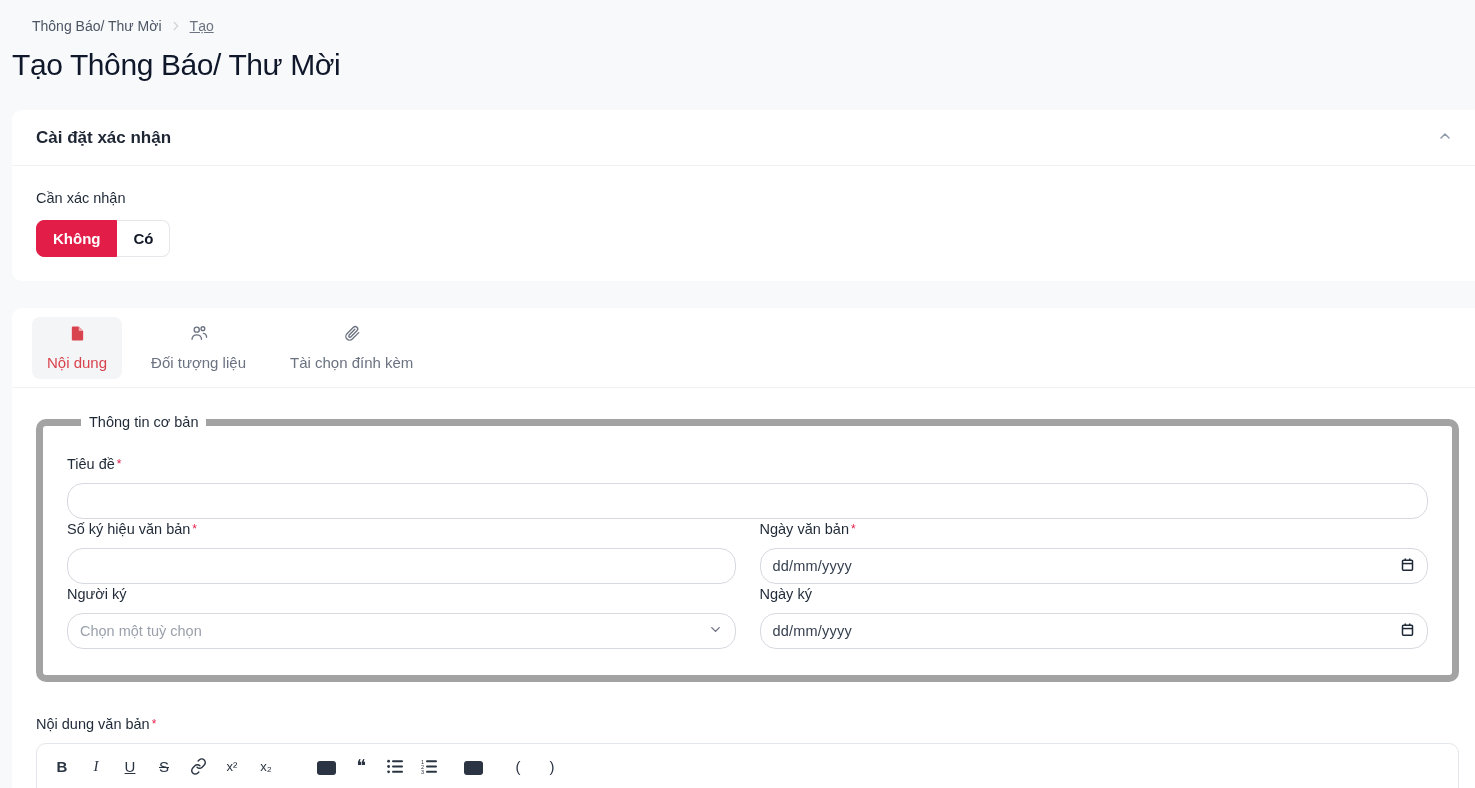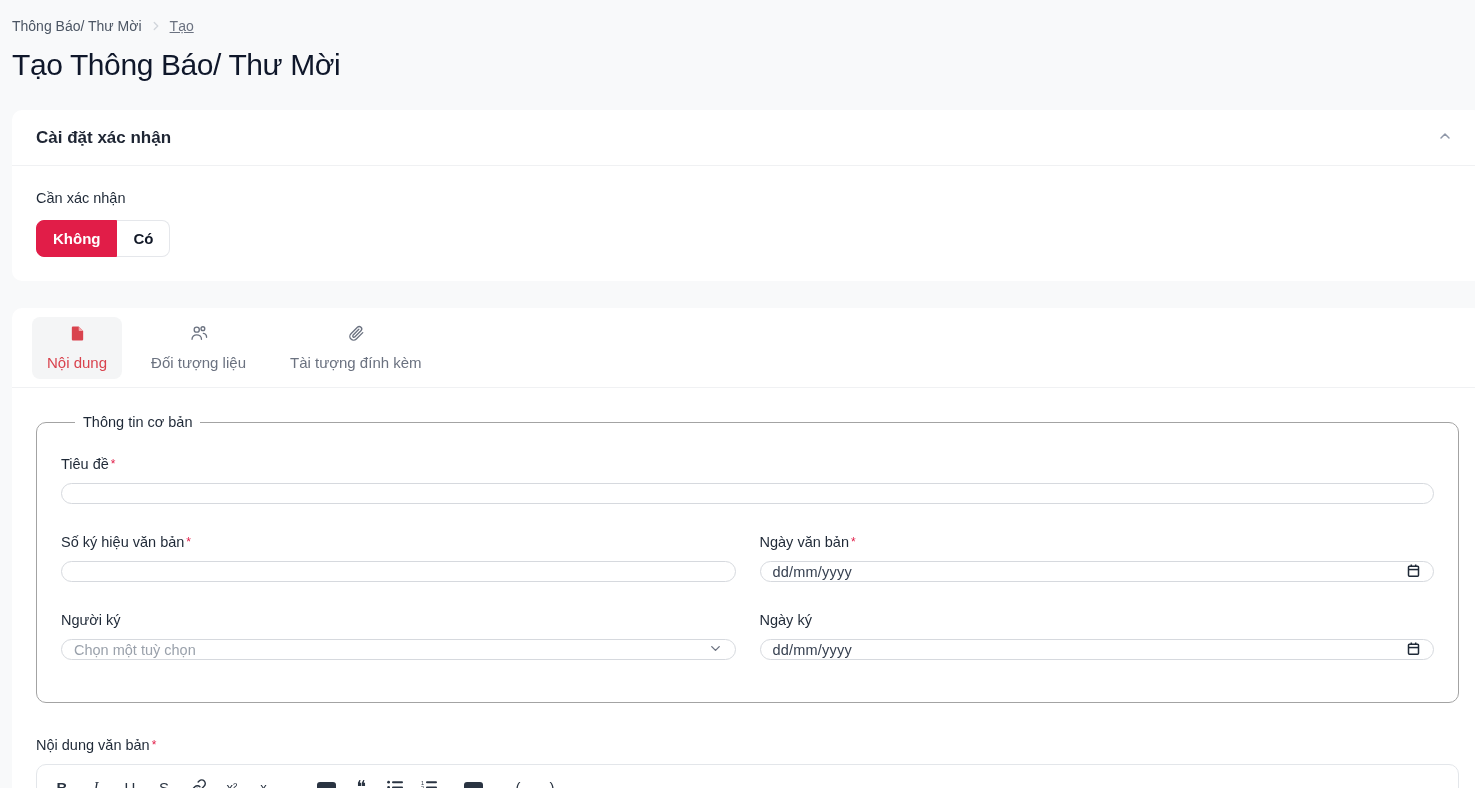--- a/index.html
+++ b/index.html
@@ -4,21 +4,21 @@
 <style>
   * { margin:0; padding:0; box-sizing:border-box; }
   html,body { width:1475px; height:788px; overflow:hidden; }
   body {
     background:#f8f9fa;
     font-family:"Liberation Sans","DejaVu Sans",sans-serif;
     color:#111827;
   }
   
   .breadcrumb { display:flex; align-items:center; gap:7px; padding:16px 12px 0 12px; font-size:14px; line-height:20px; }
-  .bc-root { color:#4b5563; cursor:pointer; }
+  .bc-root { color:#4b5563; cursor:pointer;margin-left:20px; }
   .bc-current { color:#6b7280;text-decoration:underline; }
   .bc-sep { display:flex; align-items:center; }
   .page-title { margin:12px 12px 0; font-size:30px; line-height:34px; font-weight:normal; letter-spacing:-0.4px; color:#0f172a; }
 
   
   .card { background:#fff; border-radius:10px; margin-left:12px; margin-right:-8px; }
   .card-confirm { margin-top:28px; }
   .card-header { display:flex; align-items:center; justify-content:space-between; height:56px; padding:0 30px 0 24px; border-bottom:1px solid #f0f1f3; cursor:pointer; }
   .card-header-title { font-size:17px; font-weight:bold; color:#1e2533; }
   .card-confirm-body { padding:22px 24px 24px; }
@@ -32,28 +32,28 @@
   .card-main { margin-top:27px; height:520px; }
 
   
   .tabs { display:flex; align-items:center; gap:14px; padding:8px 20px; border-bottom:1px solid #f0f1f3; }
   .tab { display:flex; align-items:center; gap:9px; padding:8px 15px; border-radius:8px; font-size:15px; color:#6b7280; cursor:pointer; white-space:nowrap;flex-direction:column; }
   .tab-active { background:#f4f5f6; color:#d9434e; }
   .tab svg { flex:0 0 auto; }
 
   
   .form-body { padding:24px 24px 0; }
-  fieldset.basic { border:1px solid #a3a3a3; border-radius:10px; padding:0 24px 42px; }
+  fieldset.basic { border:7px solid #a3a3a3; border-radius:10px; padding:0 24px 26px; }
   fieldset.basic legend { padding:0 8px; margin-left:14px; font-size:14.5px; color:#1f2937; line-height:20px; }
   .field { margin-top:22px; }
-  .grid2 { display:grid; grid-template-columns:1fr 1fr; column-gap:24px; margin-top:28px; }
+  .grid2 { display:grid; grid-template-columns:1fr 1fr; column-gap:24px; }
   .flabel { display:block; font-size:14.5px; color:#1f2937; line-height:20px; margin-bottom:9px; }
   .req { color:#e11d48; margin-left:2px; font-size:12px; vertical-align:top; }
   .input {
-    width:100%; height:21px; border:1px solid #d6d9de; border-radius:16px;
+    width:100%; height:36px; border:1px solid #d6d9de; border-radius:16px;
     padding:0 12px; font-size:14.5px; font-family:inherit; background:#fff; color:#111827;
   }
   .input-flex { display:flex; align-items:center; justify-content:space-between; }
   .date-text { color:#374151; font-size:14.5px; letter-spacing:0.2px; }
   .select-placeholder { color:#9aa1ab; font-size:14.5px; }
   .date-input { cursor:text; }
   .select-input { cursor:pointer; }
 
   .content-field { margin-top:32px; }
   .editor { margin-top:9px; border:1px solid #e3e6ea; border-radius:10px; padding:12px 16px; height:110px; background:#fff; }
@@ -123,21 +123,21 @@
           </svg>
       </span>
       <span>Đối tượng liệu</span>
     </div>
     <div class="tab">
       <span>
         <svg width="18" height="18" viewBox="0 0 24 24" fill="none" stroke="#6b7280" stroke-width="1.8" stroke-linecap="round" stroke-linejoin="round">
             <path d="M21 11.5l-8.6 8.6a5 5 0 0 1-7.1-7.1l8.6-8.6a3.3 3.3 0 0 1 4.7 4.7l-8.3 8.3a1.65 1.65 0 0 1-2.3-2.3L15.8 7"></path>
           </svg>
       </span>
-      <span>Tài tượng đính kèm</span>
+      <span>Tài chọn đính kèm</span>
     </div>
   </div>
 
   <div class="form-body">
     <fieldset class="basic">
       <legend>Thông tin cơ bản</legend>
 
       <div class="field">
         <label class="flabel"><span>Tiêu đề</span><span class="req">*</span></label>
         <input class="input" type="text" value="" style="">

